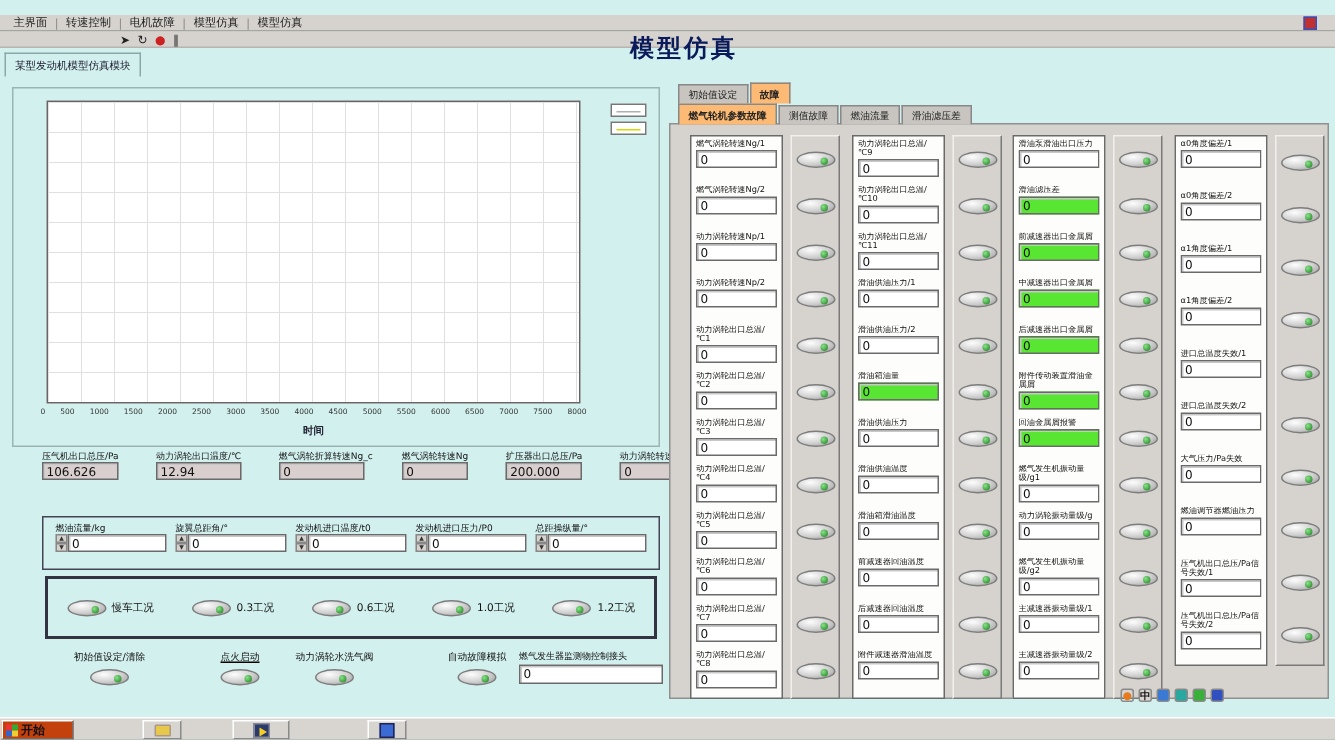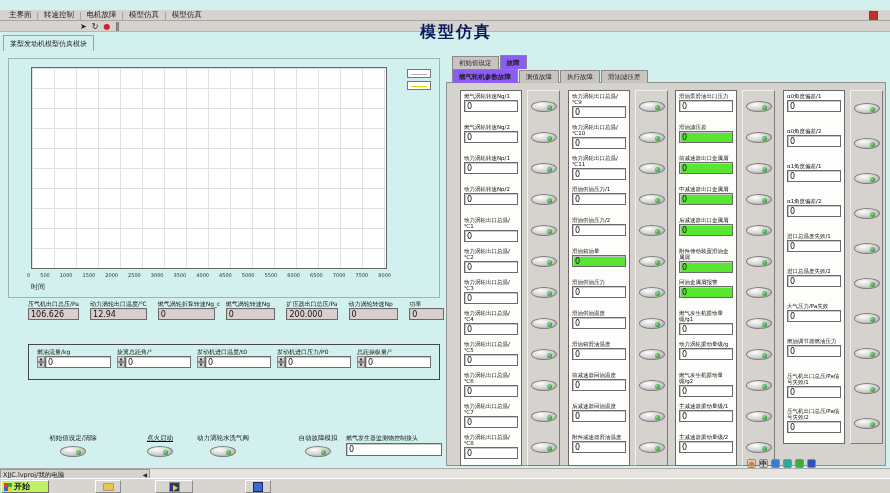--- a/index.html
+++ b/index.html
@@ -24,24 +24,24 @@
 
   
   .chart-panel { position:absolute; left:8px; top:58px; width:432px; height:240px; background:#d2f0ee; border:1px solid #9ab4b4; }
   .plot { position:absolute; left:22px; top:8px; width:356px; height:202px; background:#fff; border:1px solid #666;
           background-image:linear-gradient(#e0e0e0 1px, transparent 1px),linear-gradient(90deg,#e0e0e0 1px, transparent 1px);
           background-size:22px 20px; }
   .legend { position:absolute; right:8px; top:10px; display:flex; flex-direction:column; gap:3px; }
   .legend .sw { width:24px; height:9px; background:#fff; border:1px solid #777; position:relative; }
   .legend .sw i { position:absolute; left:3px; right:3px; top:4px; height:1px; display:block; }
   .x-ticks { position:absolute; left:18px; top:213px; width:364px; display:flex; justify-content:space-between; font-size:5px; color:#333; }
-  .x-label { position:absolute; left:22px; top:223px; width:356px; font-size:7px; color:#223; }
-
-  
-  .readouts { position:absolute; left:28px; top:300px; width:416px; display:flex; gap:11px; }
+  .x-label { position:absolute; left:22px; top:223px; width:356px; text-align:center; font-size:7px; color:#223;font-weight:bold; }
+
+  
+  .readouts { position:absolute; left:28px; top:300px; width:416px; display:flex; gap:25px; }
   .ro { width:57px; }
   .ro:last-child { width:40px; }
   .ro .lbl { font-size:6px; color:#111; white-space:nowrap; height:8px; }
   .fld { height:12px; background:#fff; border:1px solid #6a6a6a; box-shadow:inset 1px 1px 0 #c8c8c8; font-size:8px; color:#111; display:flex; align-items:center; padding-left:2px; }
   .fld.readout { background:#d9cfcf; }
   .fld.green { background:#58e632; }
 
   
   .setpoint-box { position:absolute; left:28px; top:344px; width:412px; height:36px; border:1px solid #445; background:#d2f0ee; display:flex; justify-content:space-between; padding:3px 8px 0 8px; }
   .sp { width:74px; }
@@ -64,35 +64,35 @@
   .bgrp .lbl { font-size:6.5px; color:#111; white-space:nowrap; }
   .bgrp .oval { margin:3px auto 0 auto; }
   .bfield { position:absolute; left:318px; top:0; width:96px; }
   .bfield .lbl { font-size:6px; color:#111; line-height:7px; }
   .bfield .fld { margin-top:2px; height:13px; }
 
   
   .tabs1 { position:absolute; left:452px; top:55px; display:flex; align-items:flex-end; z-index:3; }
   .tabs2 { position:absolute; left:452px; top:69px; display:flex; align-items:flex-end; z-index:3; }
   .tab { background:#c8c5c0; border:1px solid #888; border-bottom:none; font-size:6.5px; padding:2px 6px 1px 6px; color:#222; margin-right:1px; cursor:pointer; }
-  .tab.active { background:#8b5cf6; font-weight:bold; padding-top:3px; }
+  .tab.active { background:#fdba74; font-weight:bold; padding-top:3px; }
   .fault-body { position:absolute; left:446px; top:82px; width:440px; height:384px; background:#d6d3ce; border:1px solid #909090; }
   .col-fields { position:absolute; background:#fdfdfb; border:1px solid #6a6a6a; padding:2px 3px; }
   .col-buttons { position:absolute; width:33px; background:#d6d3ce; border:1px solid; border-color:#f2f0ec #7a7a7a #7a7a7a #f2f0ec; display:flex; flex-direction:column; align-items:center; }
   .fslot { overflow:hidden; }
   .fslot .lbl { font-size:5.5px; line-height:6px; color:#111; }
   .fslot .fld { width:54px; height:12px; margin-top:1px; }
   .bslot { display:flex; align-items:center; justify-content:center; }
 
   
   .lv-statusbar { position:absolute; left:0; top:468px; width:890px; height:10px; background:#e6e3de; border-top:1px solid #aaa; }
   .status-chip { position:absolute; left:0; top:0; height:10px; width:150px; background:#d6d3ce; border:1px solid #999; font-size:6.5px; padding:1px 2px; color:#222; display:flex; justify-content:space-between; }
   .status-chip .arrow { font-size:6px; color:#333; }
   .taskbar { position:absolute; left:0; top:478px; width:890px; height:15px; background:#d8d5d0; border-top:1px solid #fff; }
-  .start-btn { position:absolute; left:1px; top:1px; height:13px; width:48px; background:#bef264; border:1px solid; border-color:#fff #6f6f6f #6f6f6f #fff; display:flex; align-items:center; gap:2px; padding-left:2px; cursor:pointer; }
+  .start-btn { position:absolute; left:1px; top:1px; height:13px; width:48px; background:#c2410c; border:1px solid; border-color:#fff #6f6f6f #6f6f6f #fff; display:flex; align-items:center; gap:2px; padding-left:2px; cursor:pointer; }
   .winlogo { width:8px; height:8px; display:grid; grid-template-columns:4px 4px; grid-template-rows:4px 4px; }
   .winlogo i { display:block; }
   .start-label { font-size:8px; font-weight:bold; color:#111; }
   .ql { position:absolute; top:1px; height:13px; width:26px; border:1px solid; border-color:#fff #8a8a8a #8a8a8a #fff; display:flex; align-items:center; justify-content:center; cursor:pointer; background:#d8d5d0; }
   .folder-icon { width:11px; height:8px; background:#e8c84a; border:1px solid #a98; border-radius:1px; }
   .lv-icon { width:11px; height:10px; background:#2a3a6a; border:1px solid #889; position:relative; }
   .lv-icon::after { content:""; position:absolute; left:3px; top:2px; border-left:5px solid #f5d020; border-top:3px solid transparent; border-bottom:3px solid transparent; }
   .doc-icon { width:10px; height:10px; background:#3a6ad4; border:1px solid #225; }
   .lang-bar { position:absolute; left:747px; top:457px; height:12px; display:flex; align-items:center; gap:3px; z-index:7; }
   .tray-icon { width:9px; height:9px; border-radius:2px; font-size:7px; line-height:9px; text-align:center; color:#fff; font-weight:bold; }
@@ -242,20 +242,42 @@
         <div class="row">
           <div class="spin">
             <span>▲</span>
             <span>▼</span>
           </div>
           <div class="fld">0</div>
         </div>
       </div>
     </div>
 
+  <div class="cond-box" id="cond-box">
+      <div class="cond">
+        <div class="oval"></div>
+        <div class="lbl">慢车工况</div>
+      </div>
+      <div class="cond">
+        <div class="oval"></div>
+        <div class="lbl">0.3工况</div>
+      </div>
+      <div class="cond">
+        <div class="oval"></div>
+        <div class="lbl">0.6工况</div>
+      </div>
+      <div class="cond">
+        <div class="oval"></div>
+        <div class="lbl">1.0工况</div>
+      </div>
+      <div class="cond">
+        <div class="oval"></div>
+        <div class="lbl">1.2工况</div>
+      </div>
+    </div>
 
   <div class="bottom-row" id="bottom-row">
     <div class="bfield">
       <div class="lbl">燃气发生器监测物控制接头</div>
       <div class="fld">
           <span>0</span>
         </div>
     </div>
   <div class="bgrp" style="left: 10px;">
         <div class="lbl">初始值设定/清除</div>
@@ -275,21 +297,21 @@
       </div>
     </div>
 
   <div class="tabs1" id="tabs1">
       <div class="tab">初始值设定</div>
       <div class="tab active">故障</div>
     </div>
   <div class="tabs2" id="tabs2">
       <div class="tab active">燃气轮机参数故障</div>
       <div class="tab">测值故障</div>
-      <div class="tab">执行故障</div>
+      <div class="tab">燃油流量</div>
       <div class="tab">滑油滤压差</div>
     </div>
   <div class="fault-body"></div>
   <div id="fault-columns">
       <div class="col-fields" style="left: 460px; top: 90px; width: 62px; height: 376px; position: absolute;">
         <div class="fslot" style="height: 31px;">
           <div class="lbl">燃气涡轮转速Ng/1</div>
           <div class="fld">0</div>
         </div>
         <div class="fslot" style="height: 31px;">
@@ -620,26 +642,20 @@
         </div>
         <div class="bslot" style="height: 35px;">
           <div class="oval"></div>
         </div>
         <div class="bslot" style="height: 35px;">
           <div class="oval"></div>
         </div>
       </div>
     </div>
 
-  <div class="lv-statusbar">
-    <div class="status-chip">
-      <span>XJJC.lvproj/我的电脑</span>
-      <span class="arrow">◀</span>
-    </div>
-  </div>
 
   <div class="lang-bar" id="lang-bar">
       <span class="tray-icon" style="background: transparent; color: rgb(232, 122, 30); border: 1px solid rgb(138, 138, 138);">●</span>
       <span class="tray-icon" style="background: rgb(216, 213, 208); color: rgb(17, 17, 17); border: 1px solid rgb(138, 138, 138);">中</span>
       <span class="tray-icon" style="background: rgb(58, 122, 212); color: rgb(255, 255, 255); border: 1px solid rgb(138, 138, 138);"></span>
       <span class="tray-icon" style="background: rgb(42, 168, 160); color: rgb(255, 255, 255); border: 1px solid rgb(138, 138, 138);"></span>
       <span class="tray-icon" style="background: rgb(58, 176, 58); color: rgb(255, 255, 255); border: 1px solid rgb(138, 138, 138);"></span>
       <span class="tray-icon" style="background: rgb(48, 80, 192); color: rgb(255, 255, 255); border: 1px solid rgb(138, 138, 138);"></span>
     </div>
 

